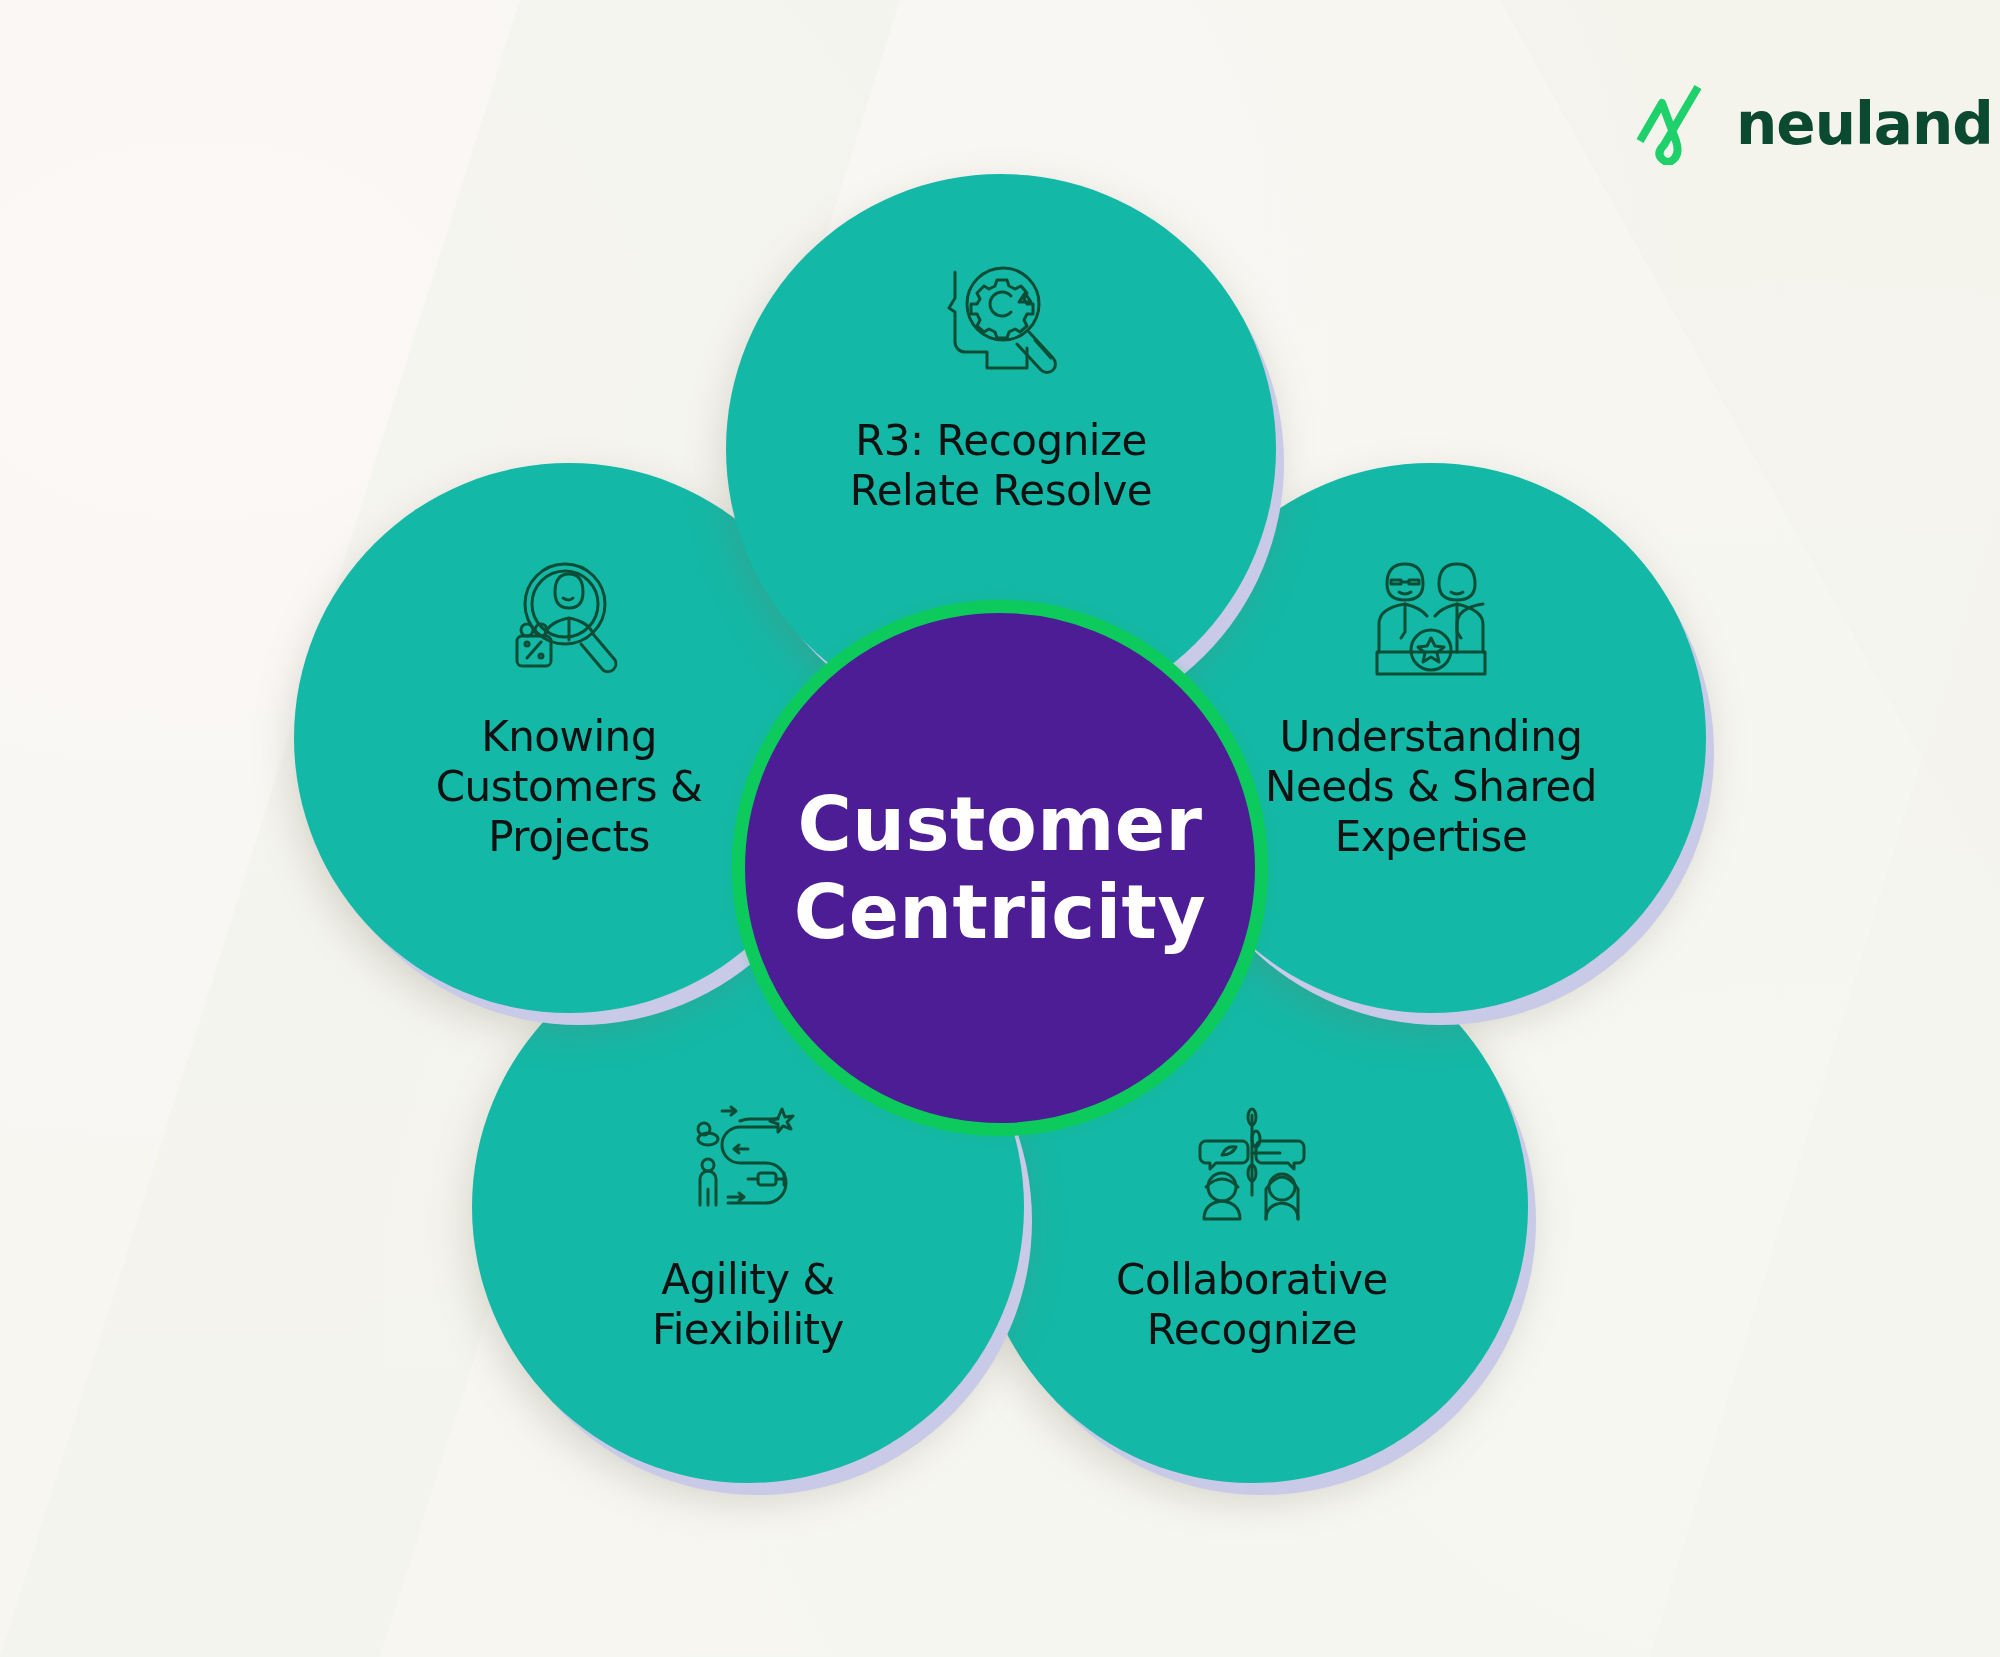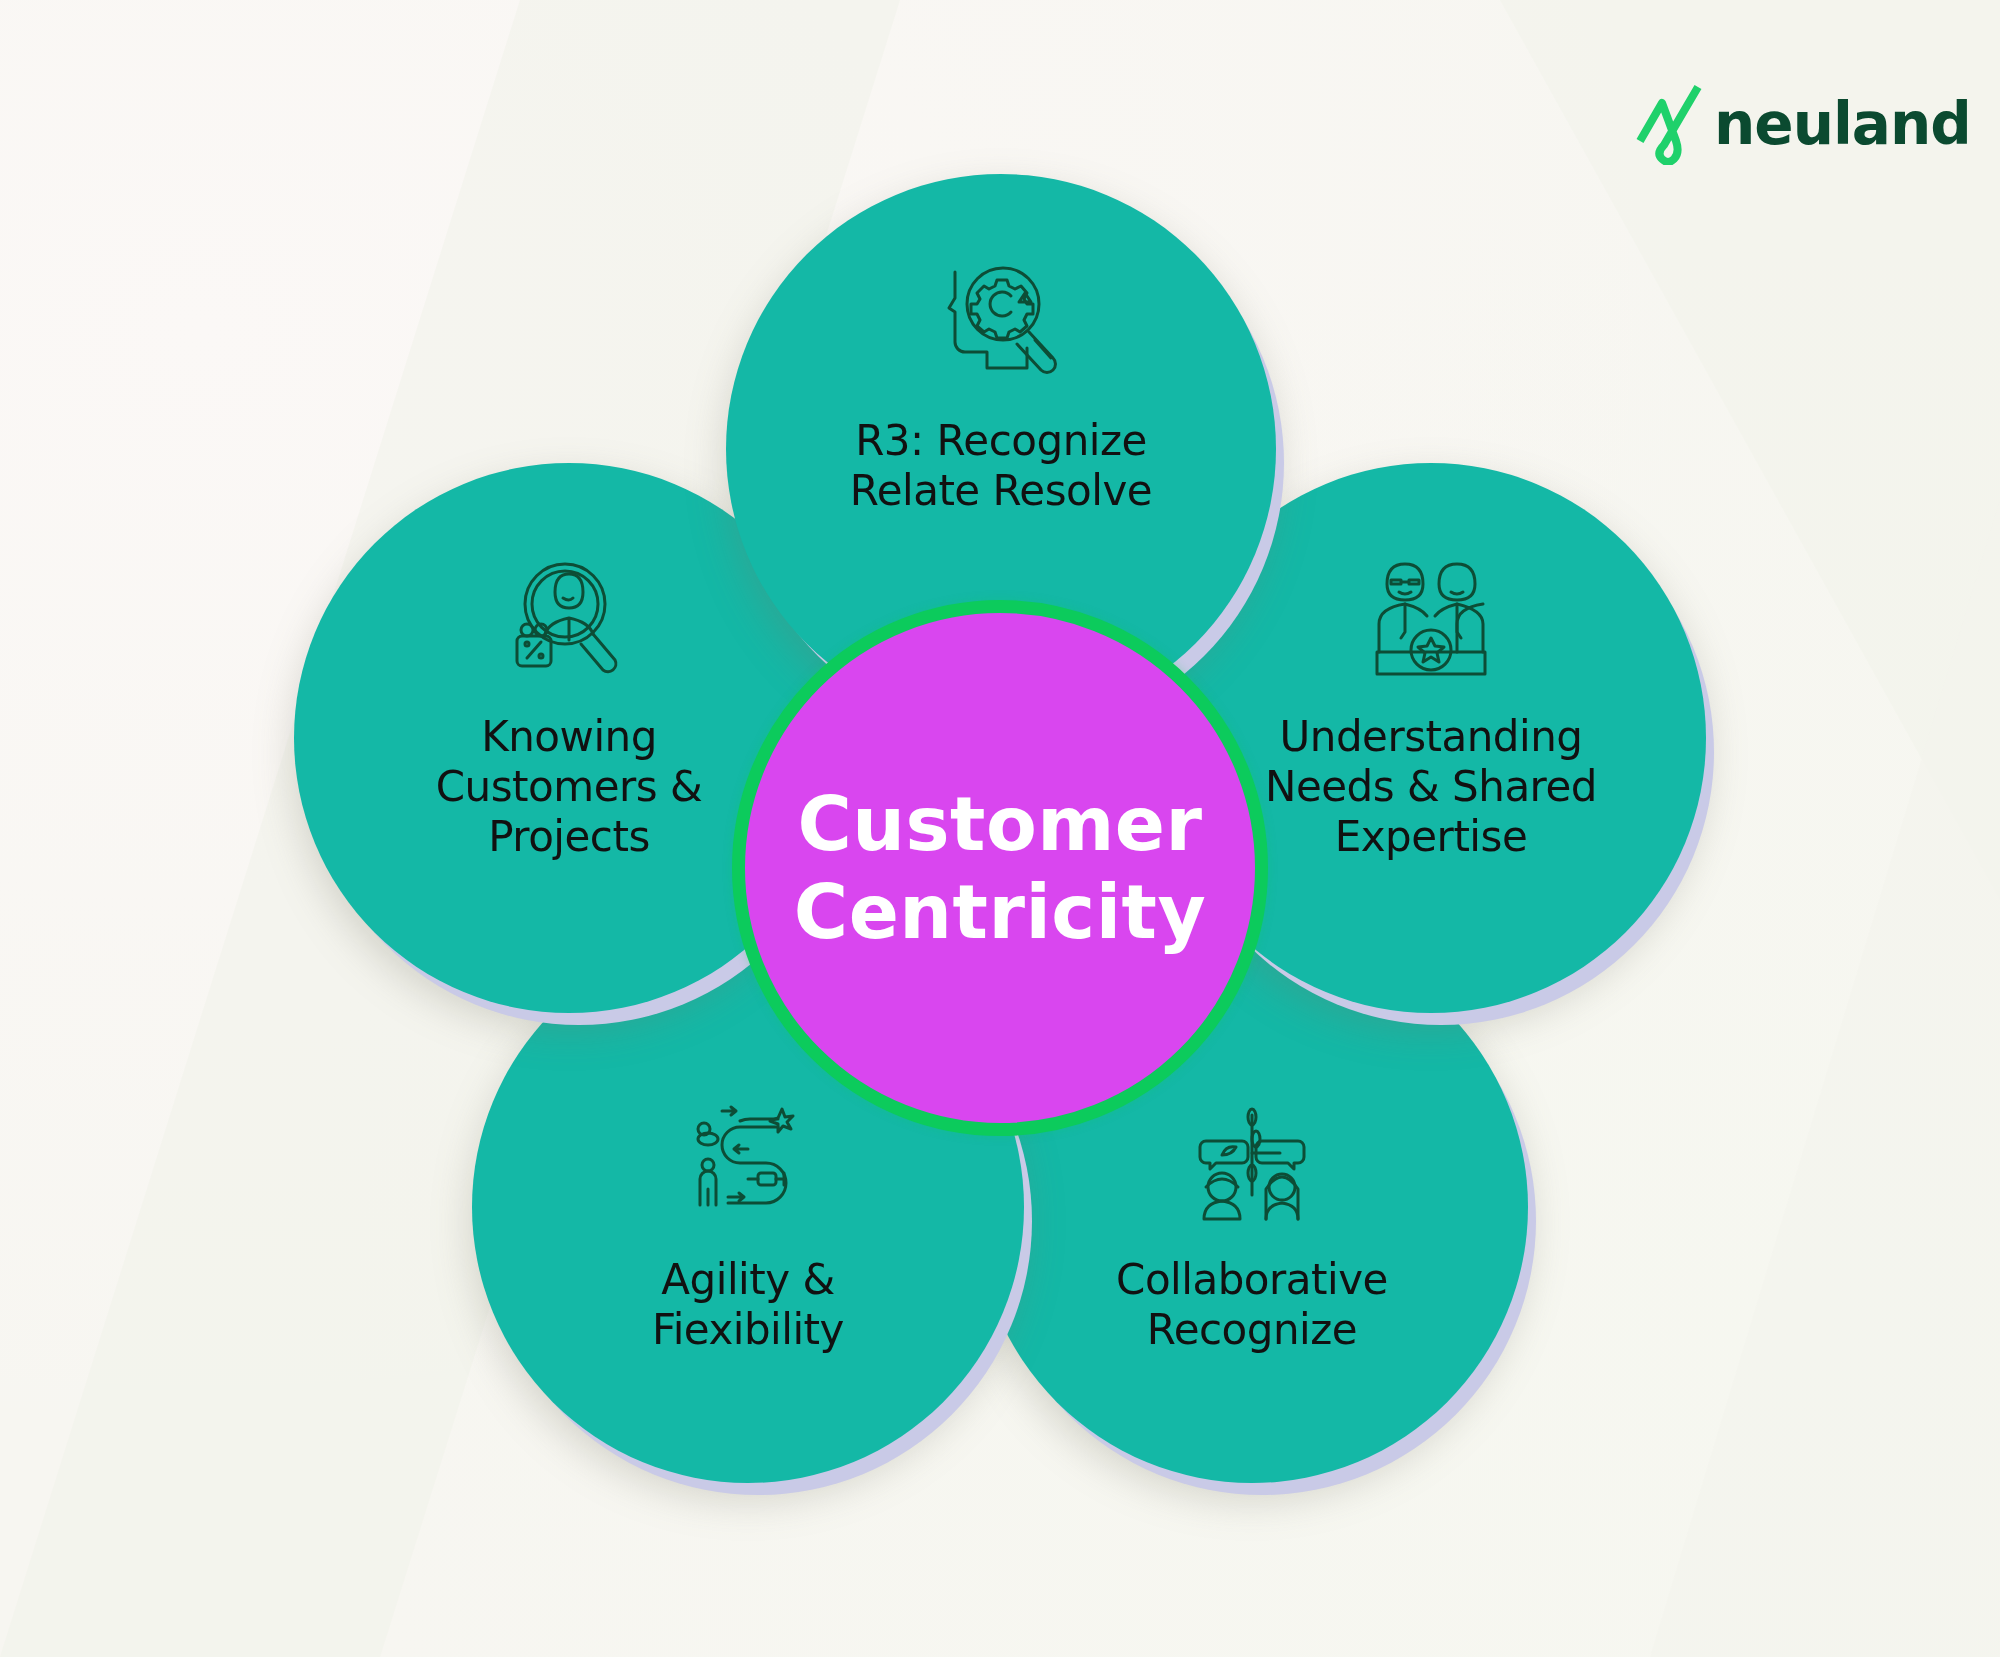--- a/index.html
+++ b/index.html
@@ -8,40 +8,40 @@
     background: #f7f6f1;
     font-family: "Liberation Sans", "DejaVu Sans", sans-serif;
   }
   .bg-shape { position: absolute; pointer-events: none; }
   .bg-grad {
     position: absolute; inset: 0;
     background:
       radial-gradient(ellipse at 10% 20%, #fbf8f6 0%, rgba(251,248,246,0) 60%),
       radial-gradient(ellipse at 90% 80%, #f6f7f0 0%, rgba(246,247,240,0) 60%);
   }
-  .logo { position: absolute; left: 1636px; top: 84px; height: 80px; display: flex; align-items: center; }
+  .logo { position: absolute; left: 1636px; top: 84px; height: 80px; display: flex; align-items: center; gap: 22px; }
   .logo-mark { width: 66px; height: 82px; }
   .logo-word {
     margin-left: 12px; font-size: 58px; font-weight: 700; color: #0b4a30;
     letter-spacing: -1px; line-height: 1;
     font-family: "DejaVu Sans", sans-serif;
   }
   .petal {
     position: absolute; border-radius: 50%; background: #14b8a6;
     display: flex; flex-direction: column; align-items: center; justify-content: flex-start;
     box-shadow: 10px 14px 0 -2px #c9cae7, 0 16px 40px rgba(120,120,100,0.28);
   }
   .petal .icon { width: 120px; height: 120px; }
   .petal .label {
     margin-top: 34px; text-align: center; color: #111; font-size: 42px; line-height: 50px;
     font-family: "DejaVu Sans", sans-serif; letter-spacing: -0.5px; white-space: pre-line;
   }
   .center {
     position: absolute; border-radius: 50%;
-    background: #d946ef; border: 13px solid #0ccb5c;
+    background: #4c1d95; border: 13px solid #0ccb5c;
     display: flex; align-items: center; justify-content: center;
     box-shadow: 0 0 10px rgba(12,203,92,0.25);
   }
   .center-text {
     color: #fff; font-weight: 700; font-size: 74px; line-height: 88px; text-align: center;
     font-family: "DejaVu Sans", sans-serif; white-space: pre-line; letter-spacing: 0.5px;
   }
   svg .ic { fill: none; stroke: #0d4d36; stroke-width: 3; stroke-linecap: round; stroke-linejoin: round; }
 </style>
 </head>

